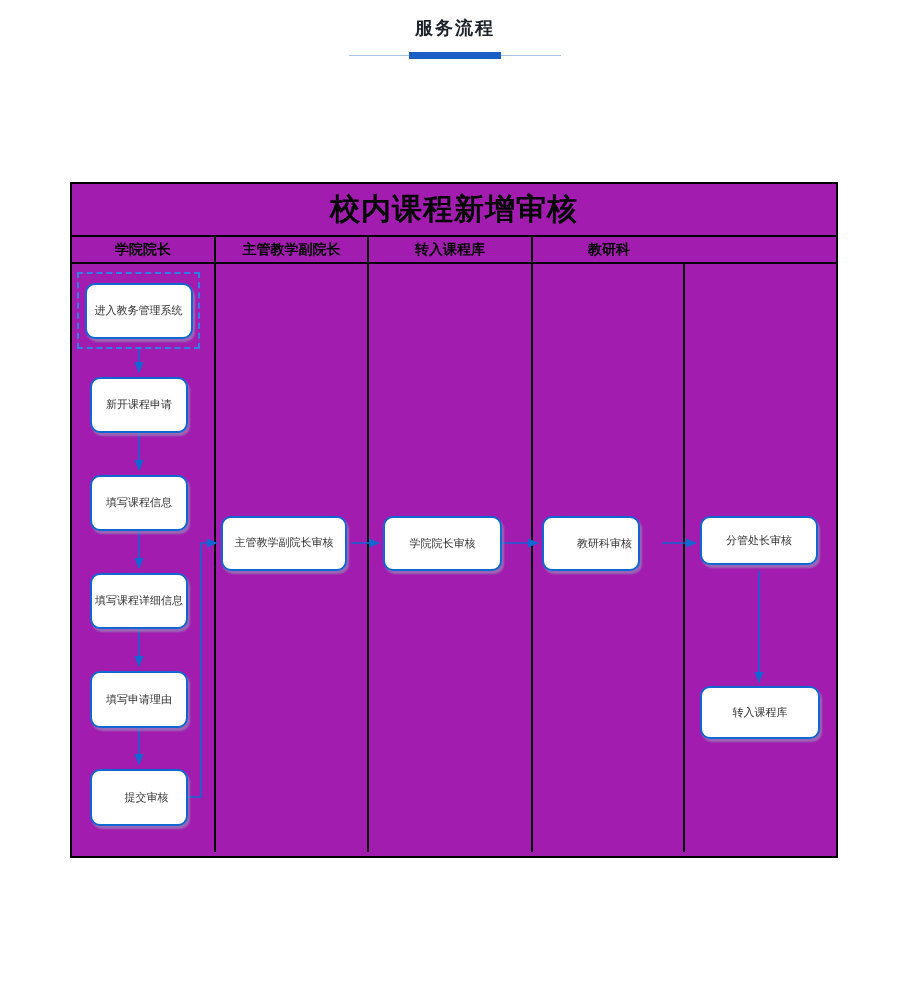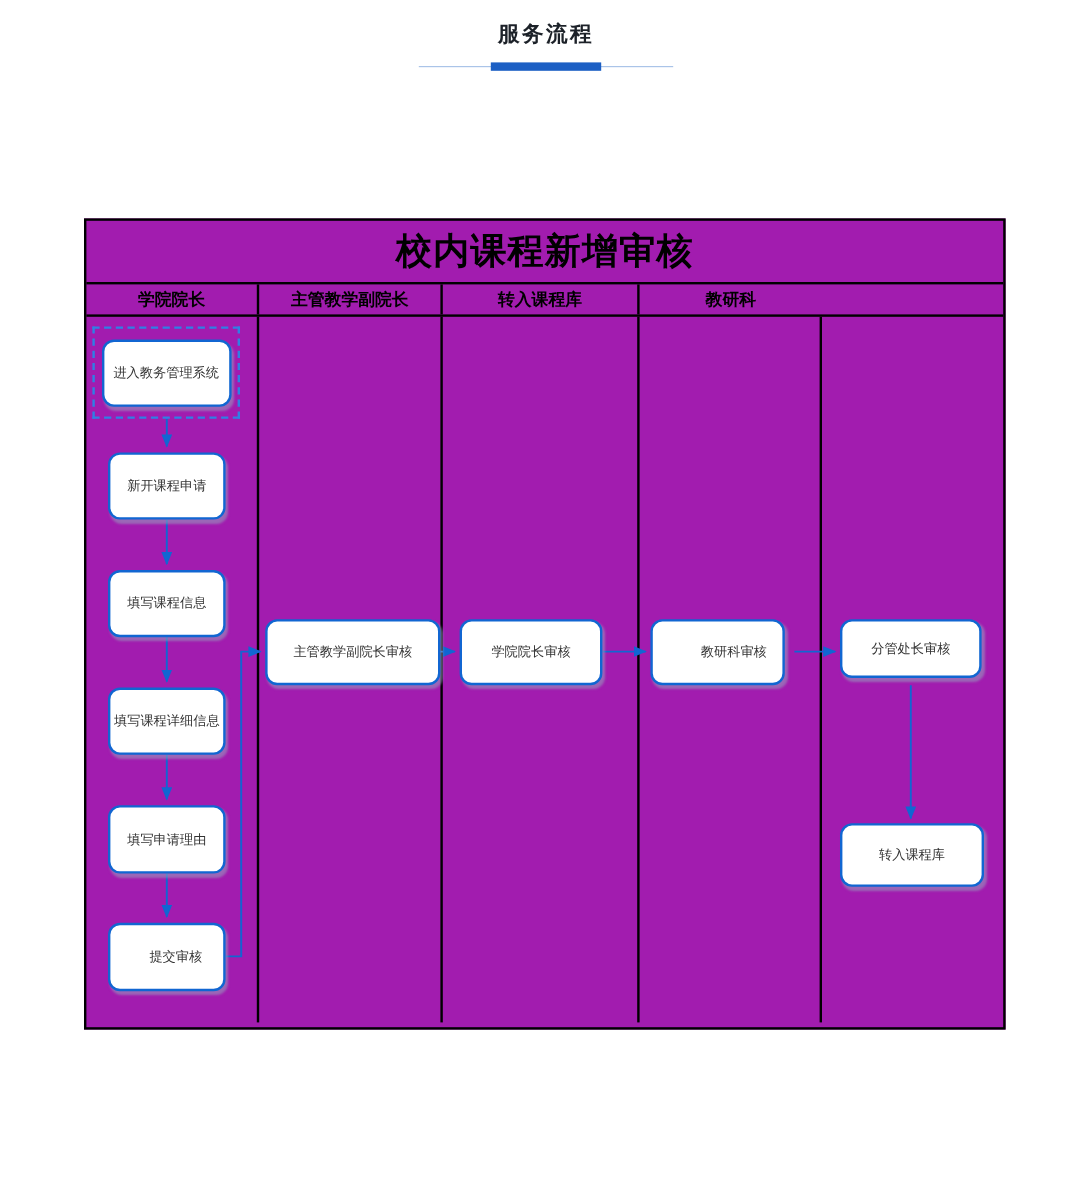--- a/index.html
+++ b/index.html
@@ -35,23 +35,23 @@
           box-shadow:2px 3px 2px rgba(150,165,190,0.55); }
   .start-wrap { position:absolute; left:5px; top:8px; width:123px; height:77px; z-index:3;
                 border:2px dashed #2f80e4; display:flex; align-items:center; justify-content:center; }
   .start-wrap .node { position:static; width:108px; height:56px; }
 
   .n-new     { left:18px;  top:113px; width:98px;  height:56px; }
   .n-info    { left:18px;  top:211px; width:98px;  height:56px; }
   .n-detail  { left:18px;  top:309px; width:98px;  height:56px; }
   .n-reason  { left:18px;  top:407px; width:98px;  height:57px; }
   .n-submit  { left:18px;  top:505px; width:98px;  height:57px;padding-left:18px; }
-  .n-vice    { left:149px; top:252px; width:146px; height:55px; }
+  .n-vice    { left:149px; top:252px; width:126px; height:55px;font-family:Liberation Mono, monospace; }
   .n-dean    { left:311px; top:252px; width:119px; height:55px; }
-  .n-research{ left:470px; top:252px; width:112px; height:55px;padding-left:30px; }
+  .n-research{ left:470px; top:252px; width:98px; height:55px;padding-left:30px; }
   .n-chief   { left:628px; top:252px; width:118px; height:49px; }
   .n-library { left:628px; top:422px; width:120px; height:53px; }
 </style>
 </head>
 <body>
 
 <div class="page">
 
   <div class="page-header">
     <div class="page-title">服务流程</div>

